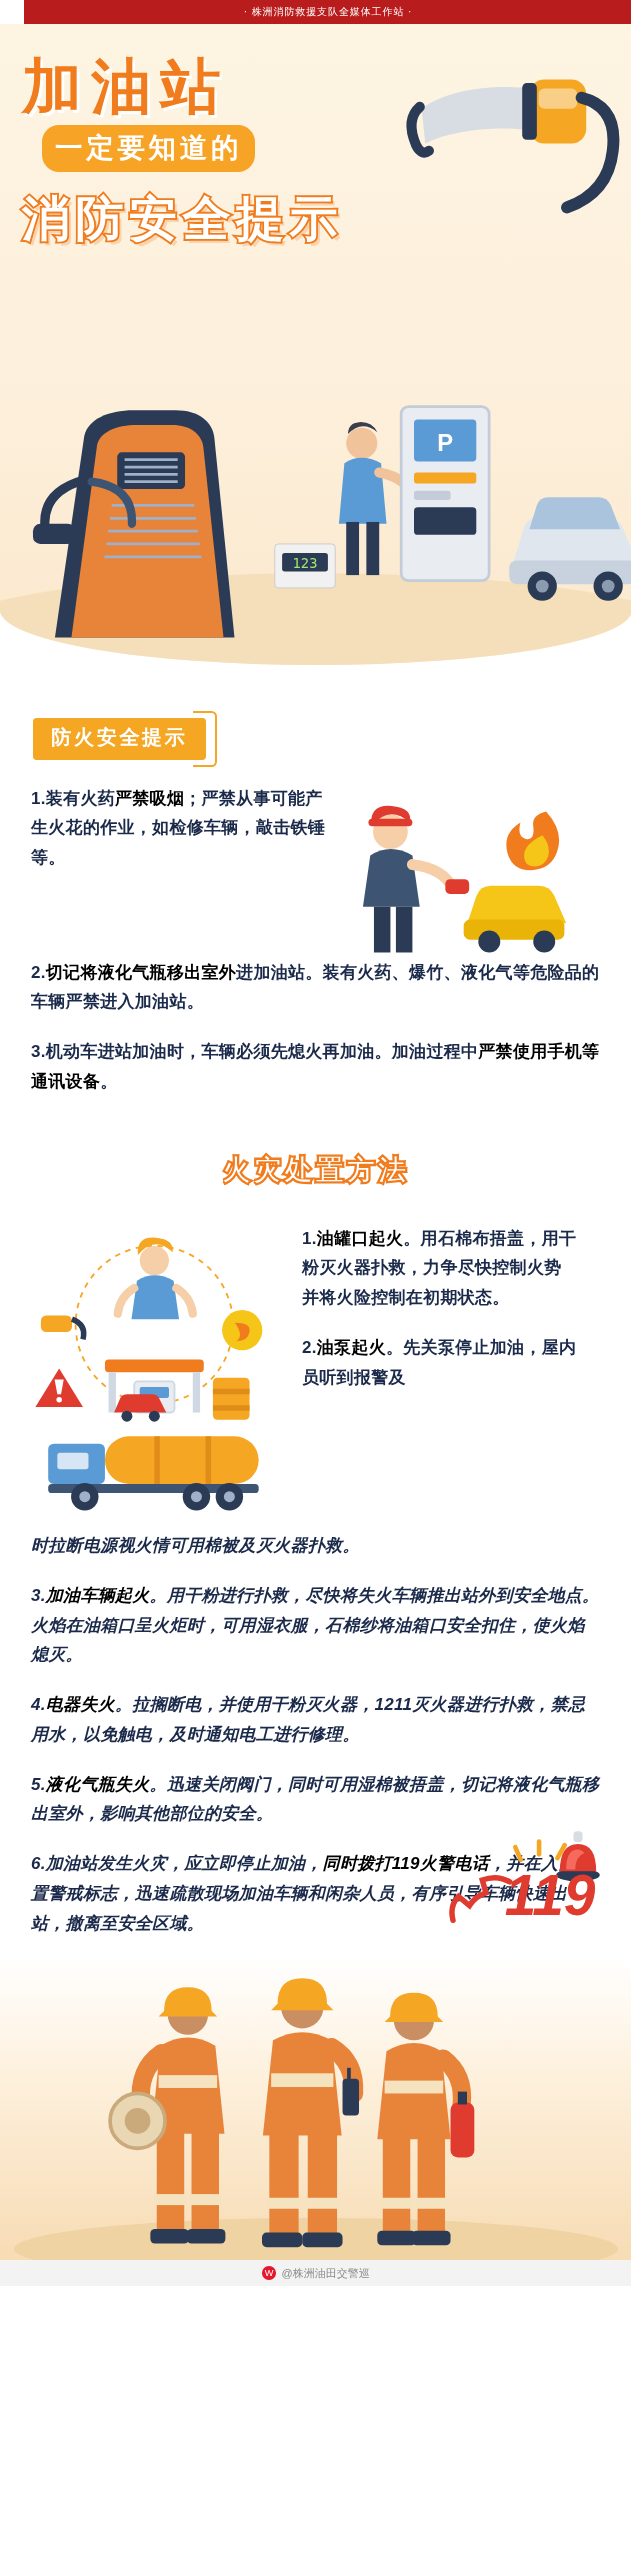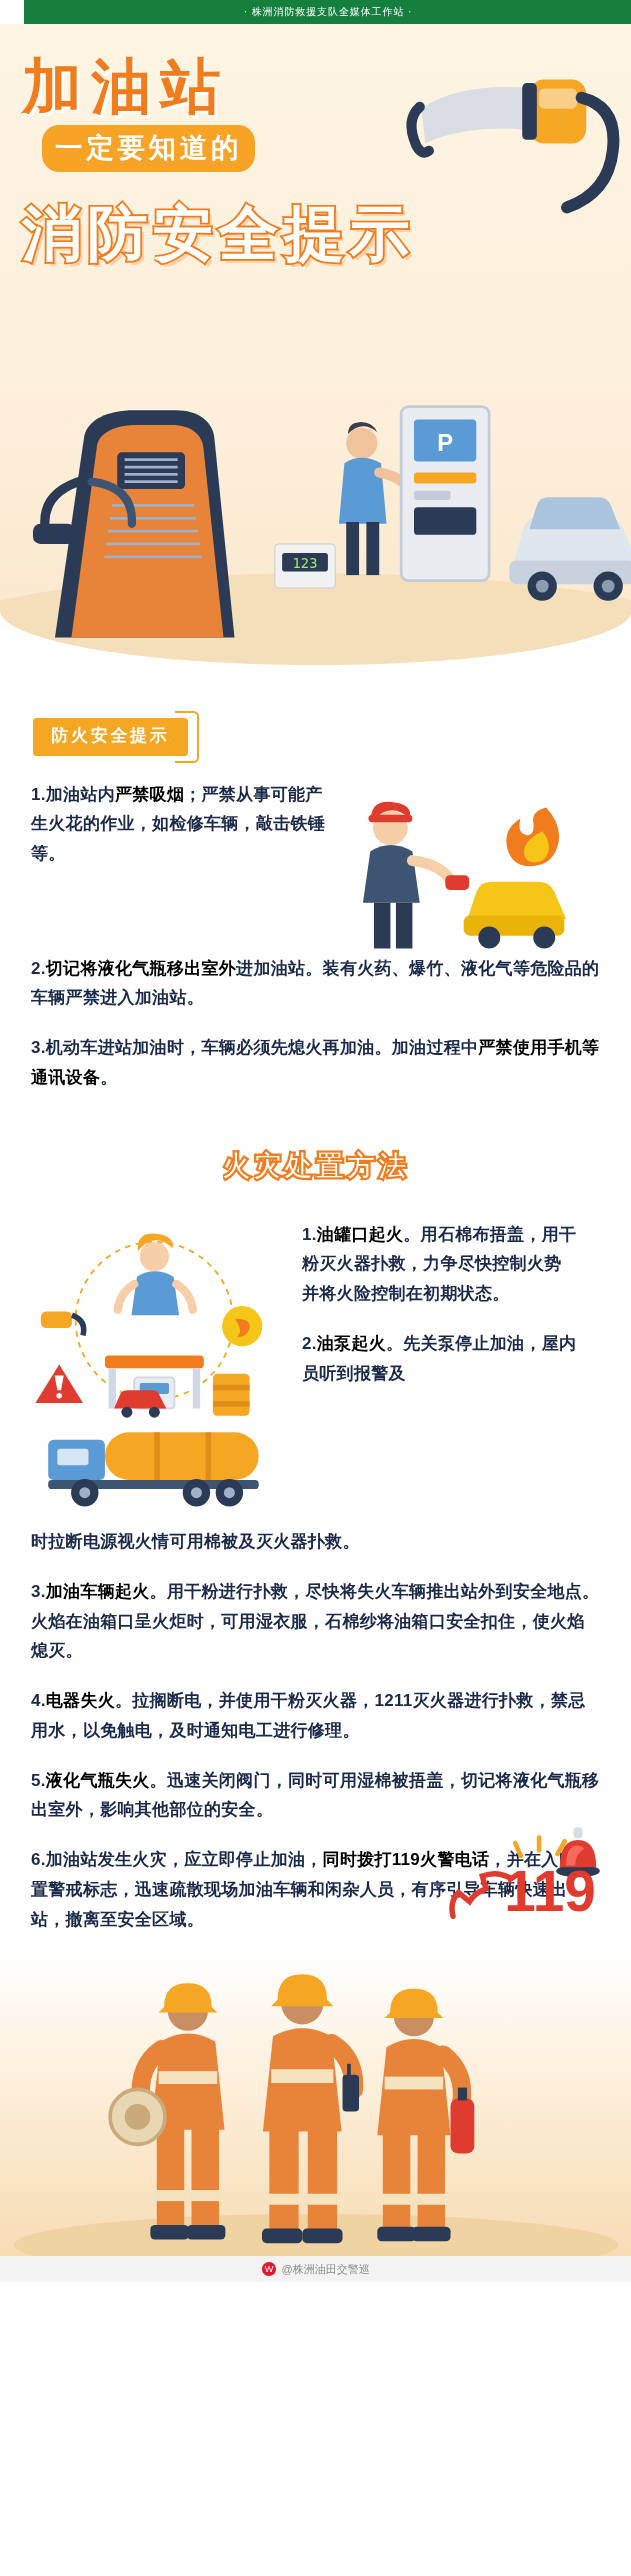--- a/index.html
+++ b/index.html
@@ -12,21 +12,21 @@
     width: 632px;
     min-height: 2576px;
     position: relative;
     background: #ffffff;
     overflow: hidden;
   }
 
   
   .topbar {
     height: 24px;
-    background: #15803d;
+    background: #b91c1c;
     display: flex;
     align-items: center;
     justify-content: center;
     margin-left: 24px;
   }
   .topbar-text {
     color: #ffffff;
     font-size: 10px;
     letter-spacing: 0.9px;
   }
@@ -62,22 +62,22 @@
     margin-left: 20px;
     background: #f7a325;
     color: #ffffff;
     font-size: 27.5px;
     font-weight: bold;
     letter-spacing: 3.7px;
     padding: 4.6px 13px 6.4px 13px;
     border-radius: 17px;
   }
   .hero-t3 {
-    margin-top: 22px;
-    font-size: 60px;
+    margin-top: 15px;
+    font-size: 48px;
     font-weight: bold;
     color: #ffffff;
     letter-spacing: 5.5px;
     -webkit-text-stroke: 3.7px #f07c1e;
     paint-order: stroke fill;
     text-shadow: 3.7px 3.7px 0 rgba(240,124,30,0.25);
   }
 
   
   .nozzle {
@@ -100,21 +100,21 @@
 
   
   .sec-head {
     margin: 0 0 0 33px;
     display: inline-block;
     position: relative;
   }
   .sec-head .bar {
     background: #f5a623;
     color: #ffffff;
-    font-size: 17px;
+    font-size: 20px;
     font-weight: bold;
     letter-spacing: 2.7px;
     padding: 6.4px 18.3px 8.2px 18.3px;
     border-radius: 3.7px;
     display: inline-block;
     position: relative;
     z-index: 2;
   }
   .sec-head .deco {
     position: absolute;
@@ -167,21 +167,21 @@
   
   .sec2 { margin-top: 55px; }
   .sec2-row {
     display: flex;
     margin-top: 36px;
     align-items: flex-start;
   }
   .sec2-ill { width: 302px; height: 302px; position: relative; padding-left: 16.5px;}
   .sec2-text { width: 302px; padding-right: 27.5px; }
 
-  .sec2-rest { padding: 0 31px; margin-top: 5.5px; position: relative; }
+  .sec2-rest { padding: 0 31px; margin-top: 5.5px; position: relative; font-style: italic; }
 
   .alarm {
     position: absolute;
     right: 24px;
     top: 293px;
     width: 60px;
     height: 60px;
   }
   .phone119 {
     position: absolute;
@@ -297,21 +297,21 @@
 
   <div class="sec1">
     <div class="sec-head">
       <span class="bar">防火安全提示</span>
       <span class="deco"></span>
     </div>
 
     <div class="sec1-row">
       <div class="sec1-text">
         <div class="para">
-          <span class="num">1.</span><span>加油站内</span><span class="hl">严禁吸烟</span><span>；严禁从事可能产生火花的作业，如检修车辆，敲击铁锤等。</span>
+          <span class="num">1.</span><span>装有火药</span><span class="hl">严禁吸烟</span><span>；严禁从事可能产生火花的作业，如检修车辆，敲击铁锤等。</span>
         </div>
       </div>
       <div class="sec1-ill">
         <svg viewBox="0 0 296 190" width="271" height="174">
 
           <circle cx="66" cy="52" r="19" fill="#f6cfa8"></circle>
           <path d="M45 46 q20 -24 42 -4 q4 -16 -20 -18 q-24 -2 -22 22Z" fill="#e03b2f"></path>
           <rect x="42" y="38" width="48" height="8" rx="4" fill="#e03b2f"></rect>
           <path d="M44 78 q22 -14 46 0 l8 56 l-62 0 Z" fill="#3d5573"></path>
           <rect x="48" y="134" width="18" height="50" fill="#2b3a55"></rect>

